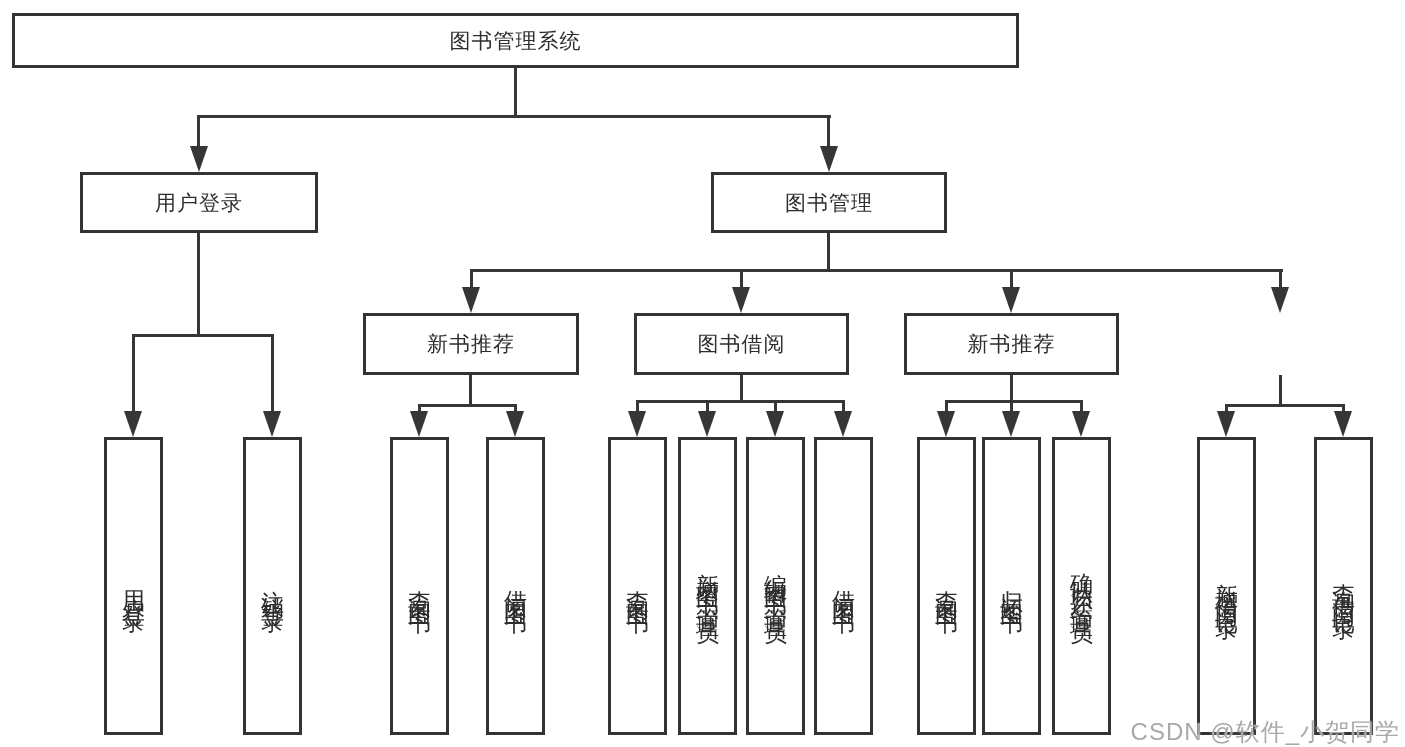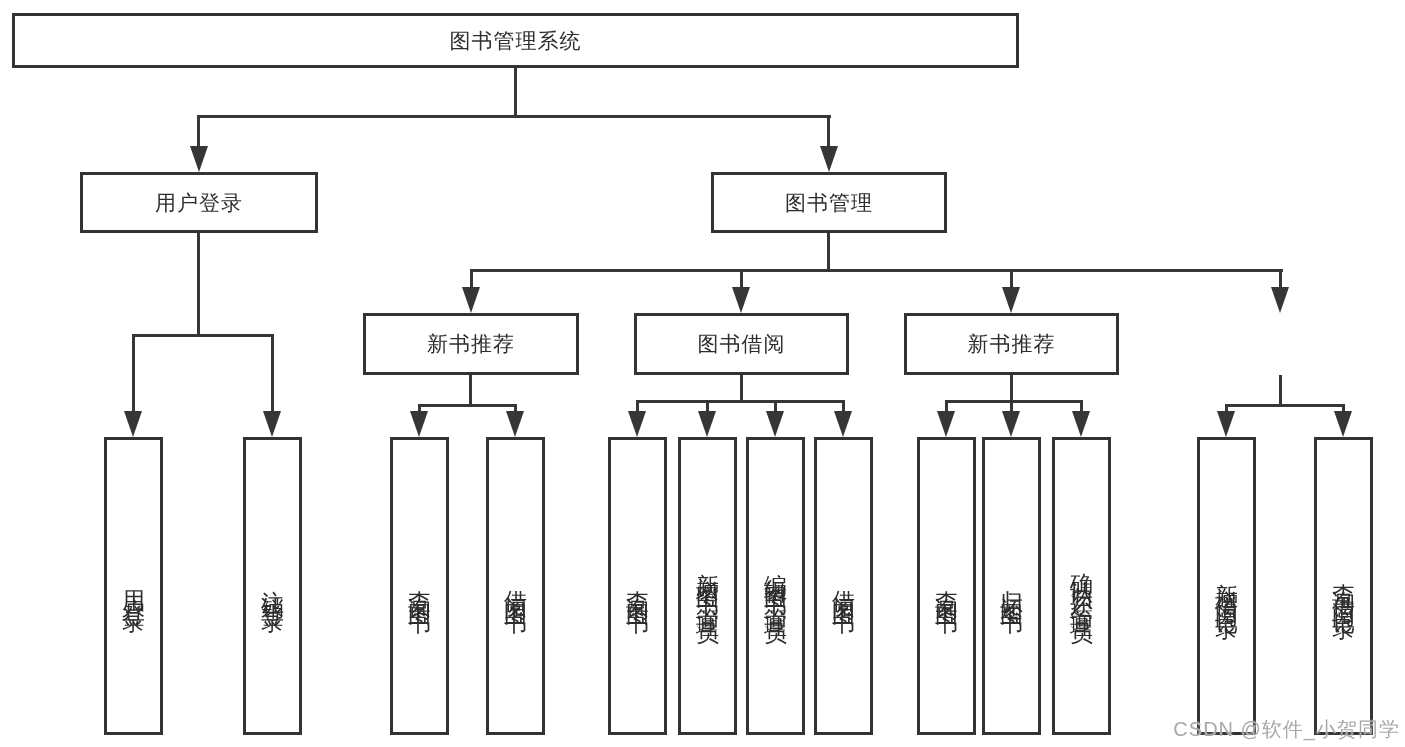--- a/index.html
+++ b/index.html
@@ -33,21 +33,21 @@
   
   .vline{position:absolute;width:3px;background:var(--line);}
   .hline{position:absolute;height:3px;background:var(--line);}
   .arrow{
     position:absolute;width:0;height:0;
     border-left:9px solid transparent;border-right:9px solid transparent;
     border-top:26px solid var(--line);
   }
   .watermark{
     position:absolute;right:5px;top:716px;
-    font-size:20px;color:var(--wm);letter-spacing:1px;z-index:10;
+    font-size:24px;color:var(--wm);letter-spacing:1px;z-index:10;
     text-shadow:0 0 2px rgba(255,255,255,.8);
   }
 </style>
 </head>
 <body>
 
 <div class="stage">
 
   <div class="node" style="left:12px;top:13px;width:1007px;height:55px;">
     <span class="hlabel">图书管理系统</span>

